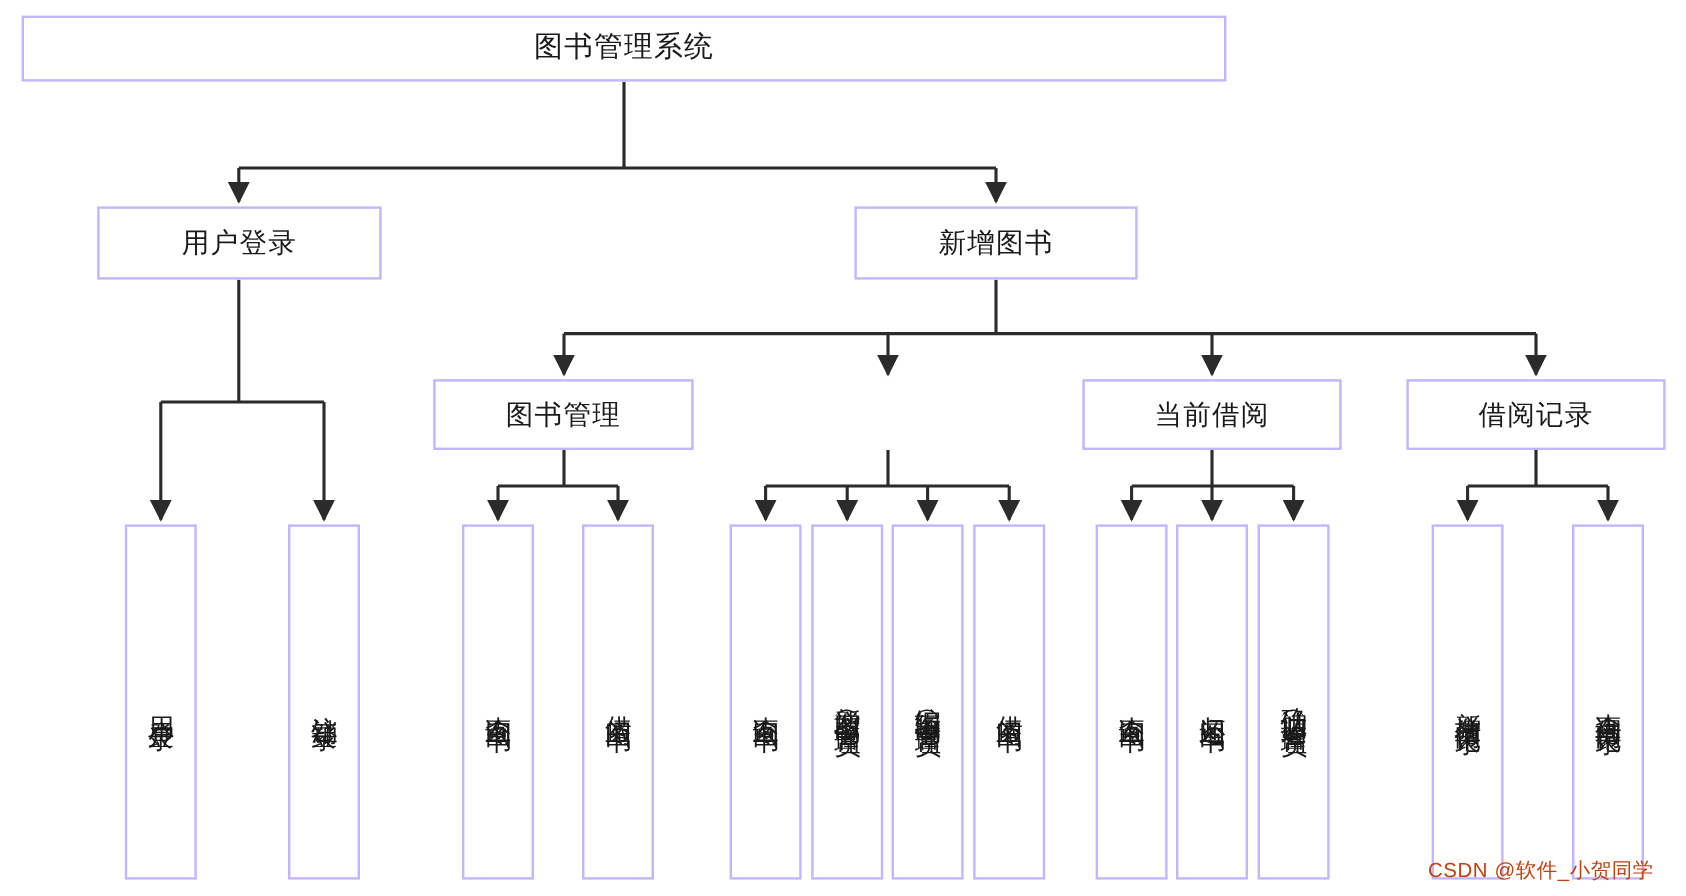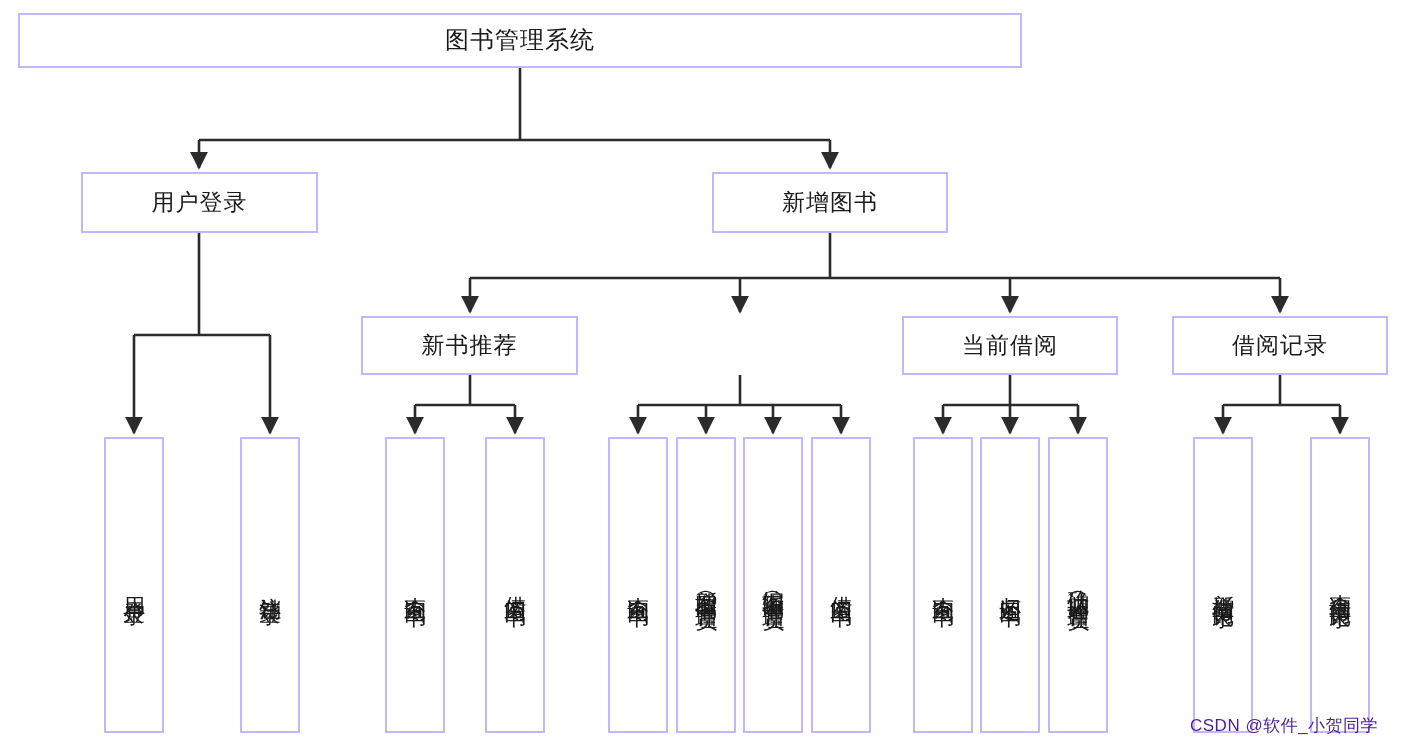--- a/index.html
+++ b/index.html
@@ -53,21 +53,21 @@
     text-orientation: upright;
     font-size: 22px;
     line-height: 1.30;
     letter-spacing: 3px;
     white-space: nowrap;
     color: #1a1a1a;
   }
   .watermark {
     position: absolute;
     font-size: 17px;
-    color: #4c1d95;
+    color: #c2410c;
     letter-spacing: 0.5px;
     white-space: nowrap;
     pointer-events: none;
   }
 </style>
 </head>
 <body>
 
 <div id="stage">
 
@@ -126,21 +126,21 @@
   </div>
 
   <div class="node h-node" style="left:81px; top:172px; width:237px; height:61px;">
     <span>用户登录</span>
   </div>
   <div class="node h-node" style="left:712px; top:172px; width:236px; height:61px;">
     <span>新增图书</span>
   </div>
 
   <div class="node h-node" style="left:361px; top:316px; width:217px; height:59px;">
-    <span>新书推荐</span>
+    <span>图书管理</span>
   </div>
   <div class="node h-node" style="left:1172px; top:316px; width:216px; height:59px;">
     <span>借阅记录</span>
   </div>
   <div class="node h-node" style="left:902px; top:316px; width:216px; height:59px;">
     <span>当前借阅</span>
   </div>
 
   <div class="node v-node" style="left:104px; top:437px; width:60px; height:296px;">
     <span class="v-text">用户登录</span>

